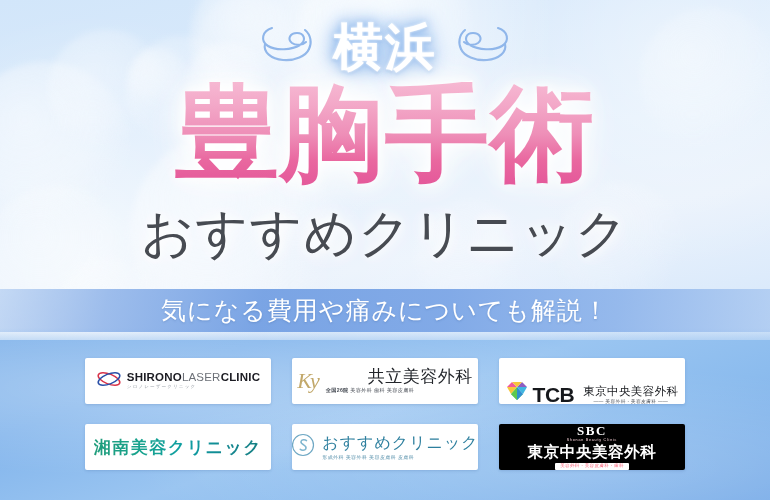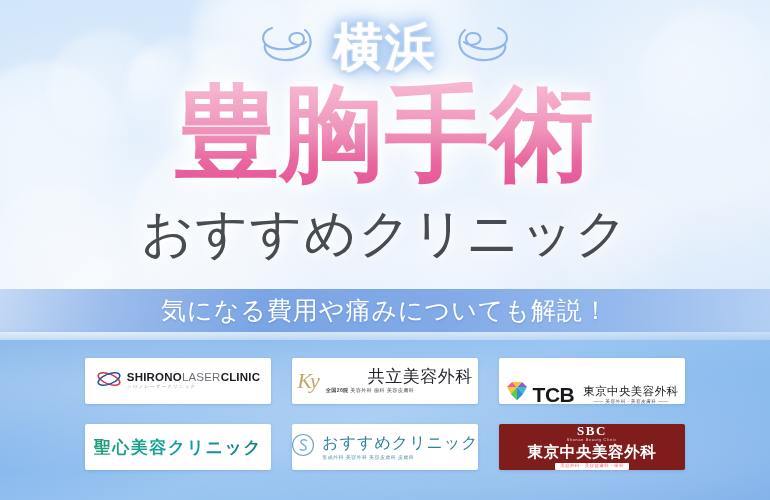--- a/index.html
+++ b/index.html
@@ -181,21 +181,21 @@
   }
   .logo-card{
     background:#ffffff;
     border-radius:2px;
     box-shadow:0 1px 3px rgba(50,90,150,.22);
     display:flex; align-items:center; justify-content:center;
     overflow:hidden;
     position:relative;
   }
   .logo-card.pink{
-    background:#7f1d1d;
+    background:#000000;
   }
 
   
   .shirono{ display:flex; align-items:center; gap:5px; }
   .shirono-txt{ display:flex; flex-direction:column; line-height:1; }
   .shirono-main{
     font-family:"Liberation Sans", sans-serif;
     font-size:11.5px; letter-spacing:.2px; white-space:nowrap;
   }
   .shirono-main b{ font-weight:700; color:#1b1b22; }
@@ -402,21 +402,21 @@
         </span>
         <span class="tcb-word">TCB</span>
         <span class="tcb-right">
           <span class="tcb-jp">東京中央美容外科</span>
           <span class="tcb-sub">—— 美容外科・美容皮膚科 ——</span>
         </span>
       </div>
     </div>
 
     <div class="logo-card">
-      <span class="garden">聖心美容クリニック</span>
+      <span class="garden">湘南美容クリニック</span>
     </div>
 
     <div class="logo-card">
       <div class="seishin">
         <span>
           <svg width="24" height="24" viewBox="0 0 24 24">
             <circle cx="12" cy="12" r="10.5" fill="none" stroke="#6fa8c4" stroke-width="1.2"></circle>
             <path d="M15.5 7.6c-1.6-1.3-4.6-1.1-5.4.7-.8 1.8 1.2 2.8 2.6 3.6 1.5.9 3 2.1 2.1 3.9-.9 1.8-4.2 1.9-5.6.4" fill="none" stroke="#7fb6cf" stroke-width="1.5" stroke-linecap="round"></path>
           </svg>
         </span>

